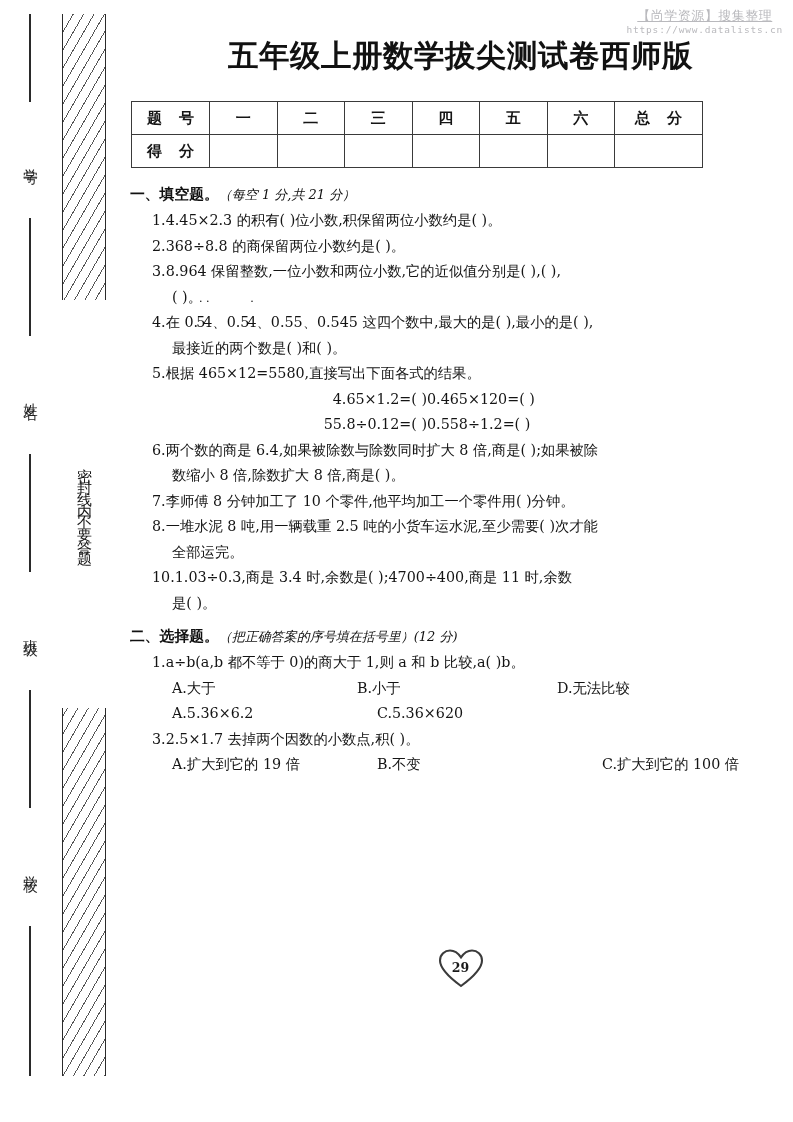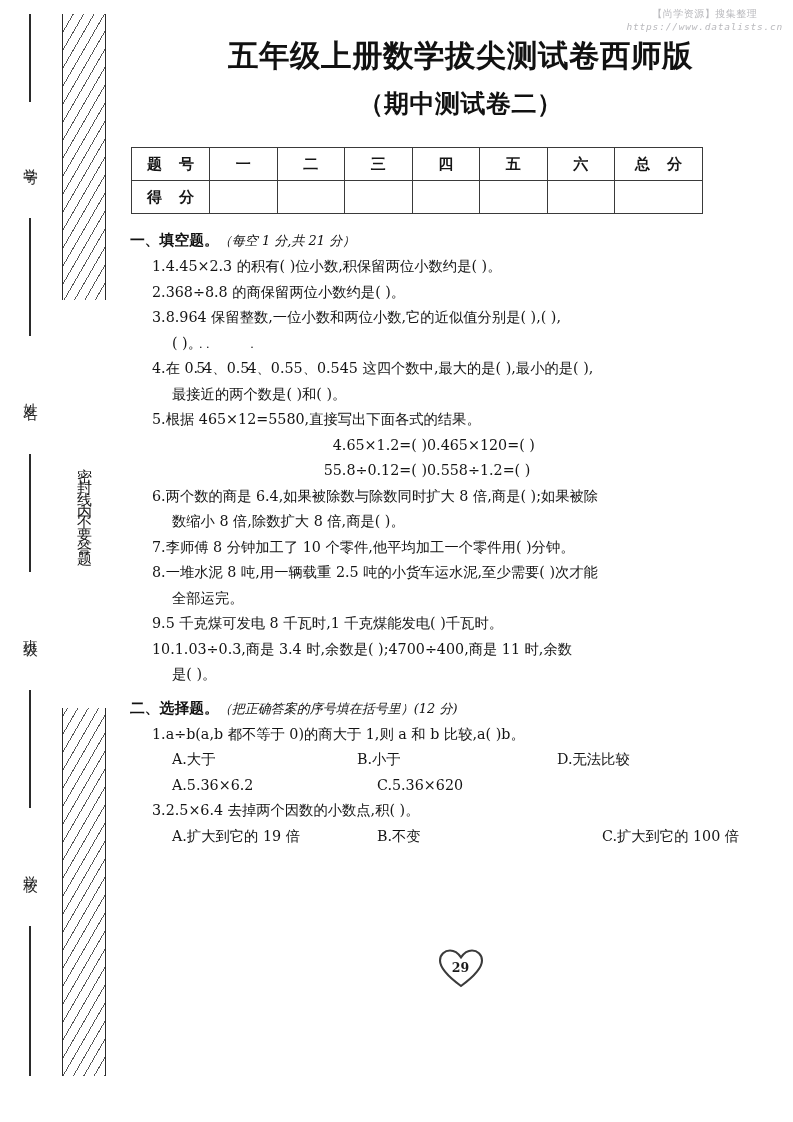--- a/index.html
+++ b/index.html
@@ -20,29 +20,29 @@
   #watermark {
     position: absolute;
     top: 8px;
     right: 10px;
     text-align: center;
     color: #b9b9bd;
     line-height: 1.25;
     user-select: none;
   }
   #watermark .wm-line1 {
-    font-size: 10px;
+    font-size: 13px;
     letter-spacing: 0.5px;
     font-family: "DejaVu Sans", "Liberation Sans", sans-serif;
+    text-decoration: underline;
   }
   #watermark .wm-line2 {
     font-size: 9.5px;
     letter-spacing: 0.8px;
     font-family: "DejaVu Sans Mono", "Liberation Mono", monospace;
-    font-style: italic;
   }
 
   
   #sidebar {
     position: absolute;
     left: 0;
     top: 0;
     width: 128px;
     height: 1122px;
   }
@@ -296,21 +296,20 @@
   <div class="seal-band"></div>
   <div class="seal-band-text" style="top:300px; height:408px;">
     <span class="vtext">密封线内不要答题</span>
   </div>
 </div>
 
 <div id="sheet">
 
   <div id="title-block">
     <div id="title-main">五年级上册数学拔尖测试卷西师版</div>
-    <div id="title-sub">（期中测试卷二）</div>
   </div>
 
   <div id="score-table-wrap">
     <table id="score-table">
       <tbody>
           <tr>
         <td class="rowhead">题 号</td>
         <td>一</td>
         <td>二</td>
         <td>三</td>
@@ -359,42 +358,41 @@
     </div>
 
     <div class="q">6.两个数的商是 6.4,如果被除数与除数同时扩大 8 倍,商是(        );如果被除</div>
     <div class="q cont">数缩小 8 倍,除数扩大 8 倍,商是(        )。</div>
 
     <div class="q">7.李师傅 8 分钟加工了 10 个零件,他平均加工一个零件用(        )分钟。</div>
 
     <div class="q">8.一堆水泥 8 吨,用一辆载重 2.5 吨的小货车运水泥,至少需要(        )次才能</div>
     <div class="q cont">全部运完。</div>
 
-    <div class="q">9.5 千克煤可发电 8 千瓦时,1 千克煤能发电(        )千瓦时。</div>
 
     <div class="q">10.1.03÷0.3,商是 3.4 时,余数是(        );4700÷400,商是 11 时,余数</div>
     <div class="q cont">是(        )。</div>
 
     <div class="section-head" style="margin-top:11px;">
       <span>二、</span><span>选择题。</span><span class="pts">（把正确答案的序号填在括号里）(12 分)</span>
     </div>
 
     <div class="q">1.a÷b(a,b 都不等于 0)的商大于 1,则 a 和 b 比较,a(        )b。</div>
     <div class="opts">
       <span class="opt-a">A.大于</span>
       <span class="opt-b">B.小于</span>
       <span>D.无法比较</span>
     </div>
 
     <div class="opts three">
       <span class="opt-a">A.5.36×6.2</span>
       <span>C.5.36×620</span>
     </div>
 
-    <div class="q">3.2.5×6.4 去掉两个因数的小数点,积(        )。</div>
+    <div class="q">3.2.5×1.7 去掉两个因数的小数点,积(        )。</div>
     <div class="opts three">
       <span class="opt-a">A.扩大到它的 19 倍</span>
       <span class="opt-b">B.不变</span>
       <span>C.扩大到它的 100 倍</span>
     </div>
 
   </div>
 
   <div id="pagenum">
     <div class="heart-wrap">

